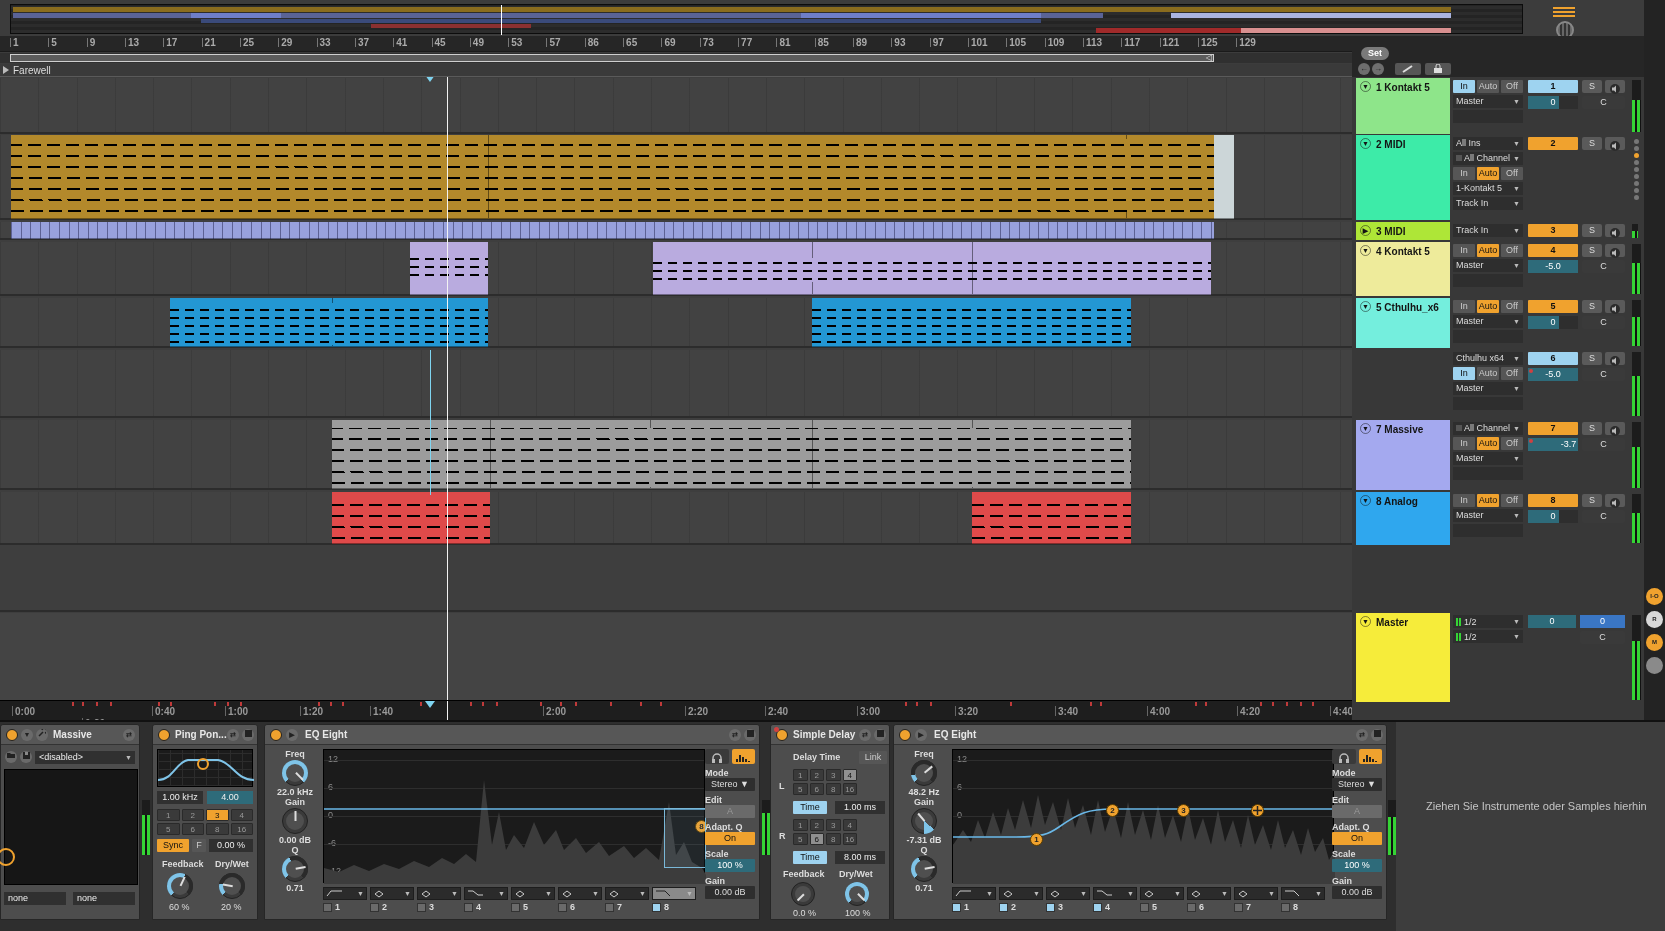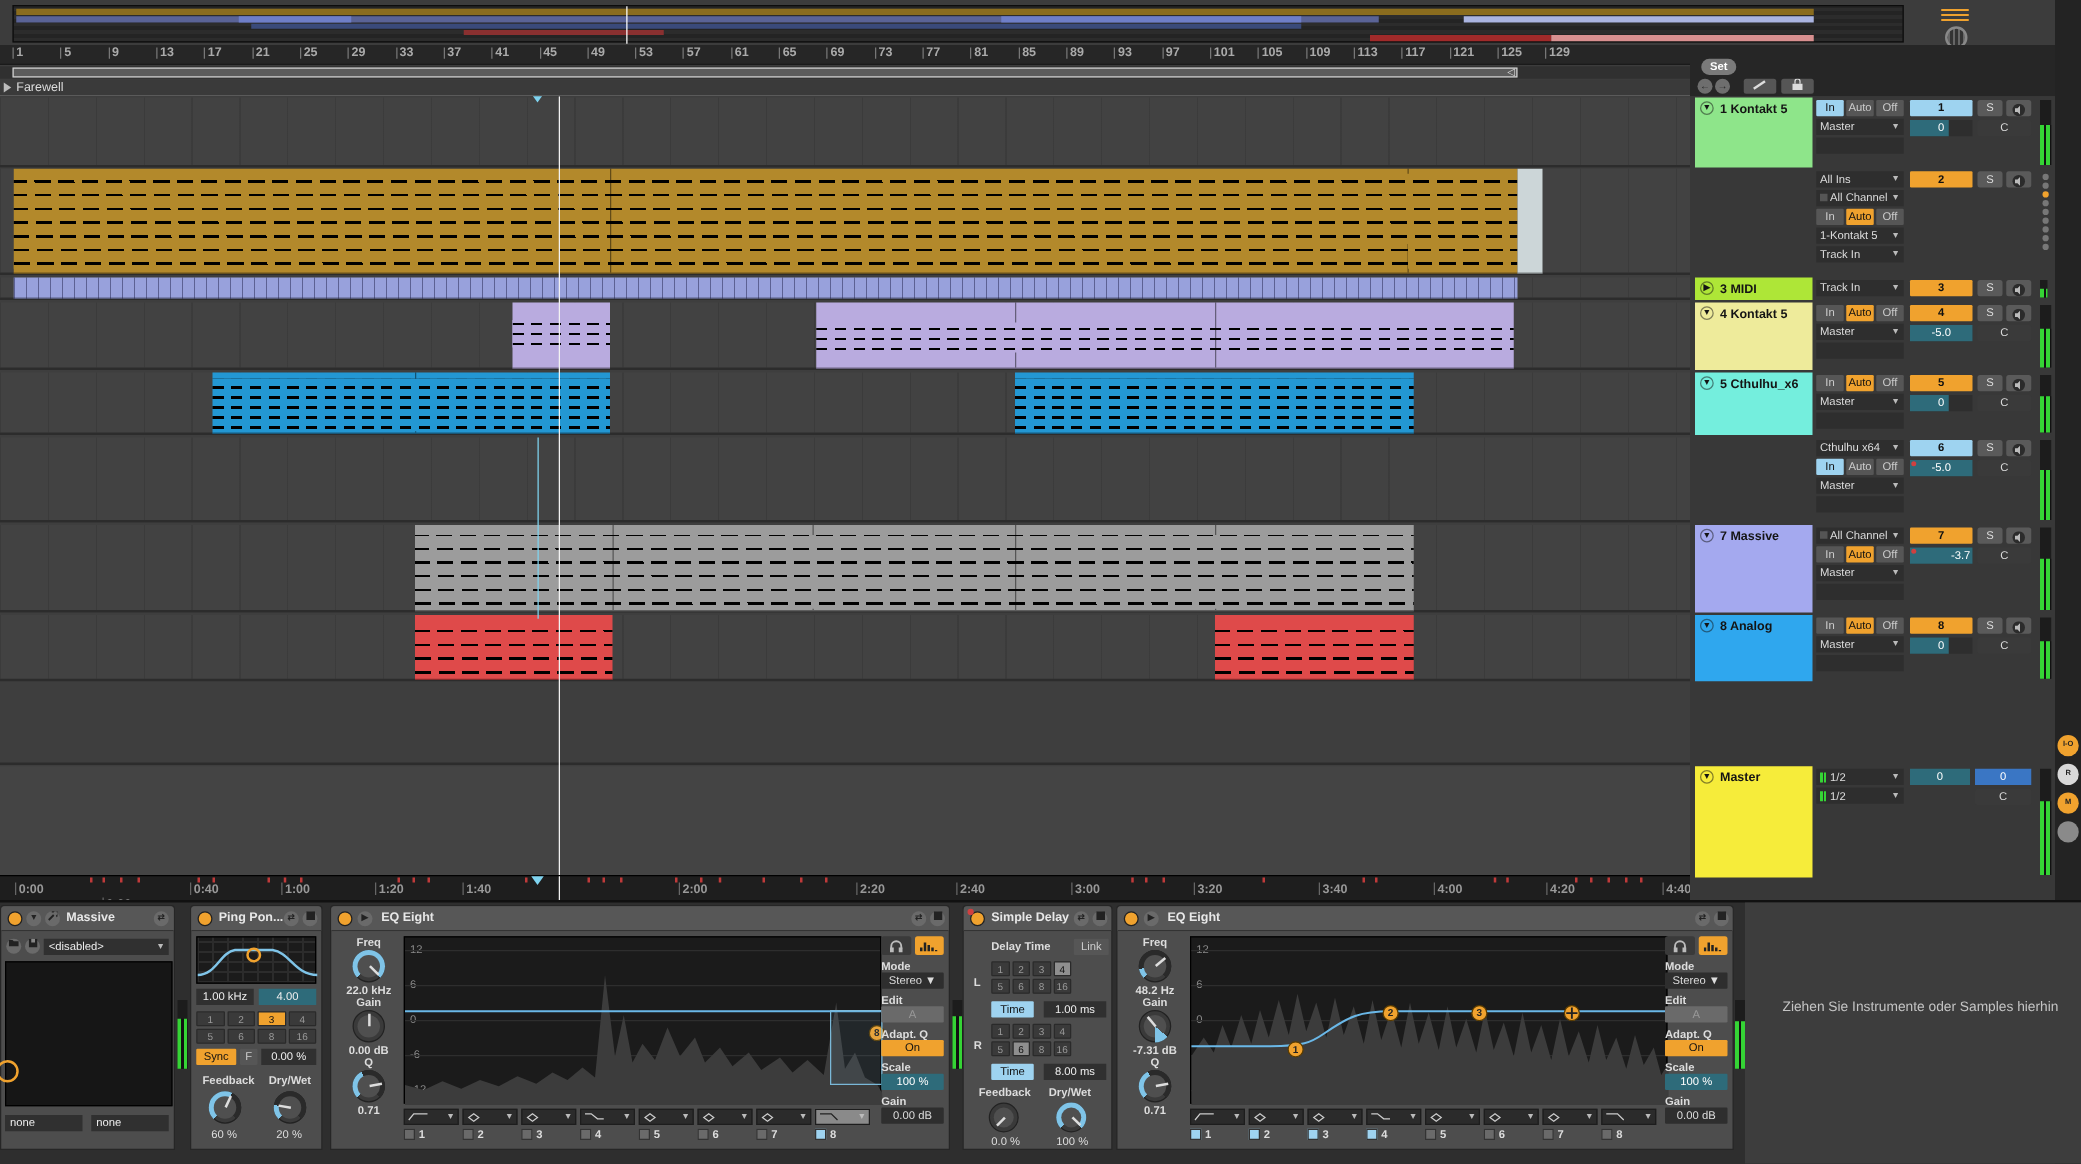--- a/index.html
+++ b/index.html
@@ -162,21 +162,21 @@
       <div class="barlabel" style="left: 204.6px;">21</div>
       <div class="barlabel" style="left: 242.92px;">25</div>
       <div class="barlabel" style="left: 281.24px;">29</div>
       <div class="barlabel" style="left: 319.56px;">33</div>
       <div class="barlabel" style="left: 357.88px;">37</div>
       <div class="barlabel" style="left: 396.2px;">41</div>
       <div class="barlabel" style="left: 434.52px;">45</div>
       <div class="barlabel" style="left: 472.84px;">49</div>
       <div class="barlabel" style="left: 511.16px;">53</div>
       <div class="barlabel" style="left: 549.48px;">57</div>
-      <div class="barlabel" style="left: 587.8px;">61</div>
+      <div class="barlabel" style="left: 587.8px;">86</div>
       <div class="barlabel" style="left: 626.12px;">65</div>
       <div class="barlabel" style="left: 664.44px;">69</div>
       <div class="barlabel" style="left: 702.76px;">73</div>
       <div class="barlabel" style="left: 741.08px;">77</div>
       <div class="barlabel" style="left: 779.4px;">81</div>
       <div class="barlabel" style="left: 817.72px;">85</div>
       <div class="barlabel" style="left: 856.04px;">89</div>
       <div class="barlabel" style="left: 894.36px;">93</div>
       <div class="barlabel" style="left: 932.68px;">97</div>
       <div class="barlabel" style="left: 971px;">101</div>
@@ -339,20 +339,24 @@
             <circle cx="6" cy="5" r="5" fill="#2b2b2b"></circle>
             <path d="M3,3.5 h2 l2,-2 v7 l-2,-2 h-2 z" fill="#bbb"></path>
           </svg></div>
         <div class="volbox" style="top: 18px;"><div class="volfill" style="width: 62%;"></div><span>0</span></div>
         <div class="cbtn" style="top: 18px;">C</div>
         <div class="meter" style="top: 2px; height: 52px;">
           <div class="grn" style="height: 32px;"></div>
         </div>
       </div>
       <div style="position: absolute; left: 0px; top: 58px; width: 292px; height: 85px;">
+        <div class="namecell" style="top: 0px; height: 85px; background: rgb(61, 235, 168);">
+          <div class="arrow">▼</div>
+          <div class="nm">2 MIDI</div>
+        </div>
         <div class="ctl selbox" style="top: 2px;">All Ins<span class="dd">▼</span></div>
         <div class="ctl selbox" style="top: 17px;"><span style="display: inline-block; width: 6px; height: 6px; background: rgb(85, 85, 85); margin-right: 2px;"></span>All Channel<span class="dd">▼</span></div>
         <div class="ctl t3" style="top: 32px;">
           <span>In</span>
           <span class="on-orange">Auto</span>
           <span>Off</span>
         </div>
         <div class="ctl selbox" style="top: 47px;">1-Kontakt 5<span class="dd">▼</span></div>
         <div class="ctl selbox" style="top: 62px;">Track In<span class="dd">▼</span></div>
         <div class="numbox nb-orange" style="top: 2px;">2</div>

